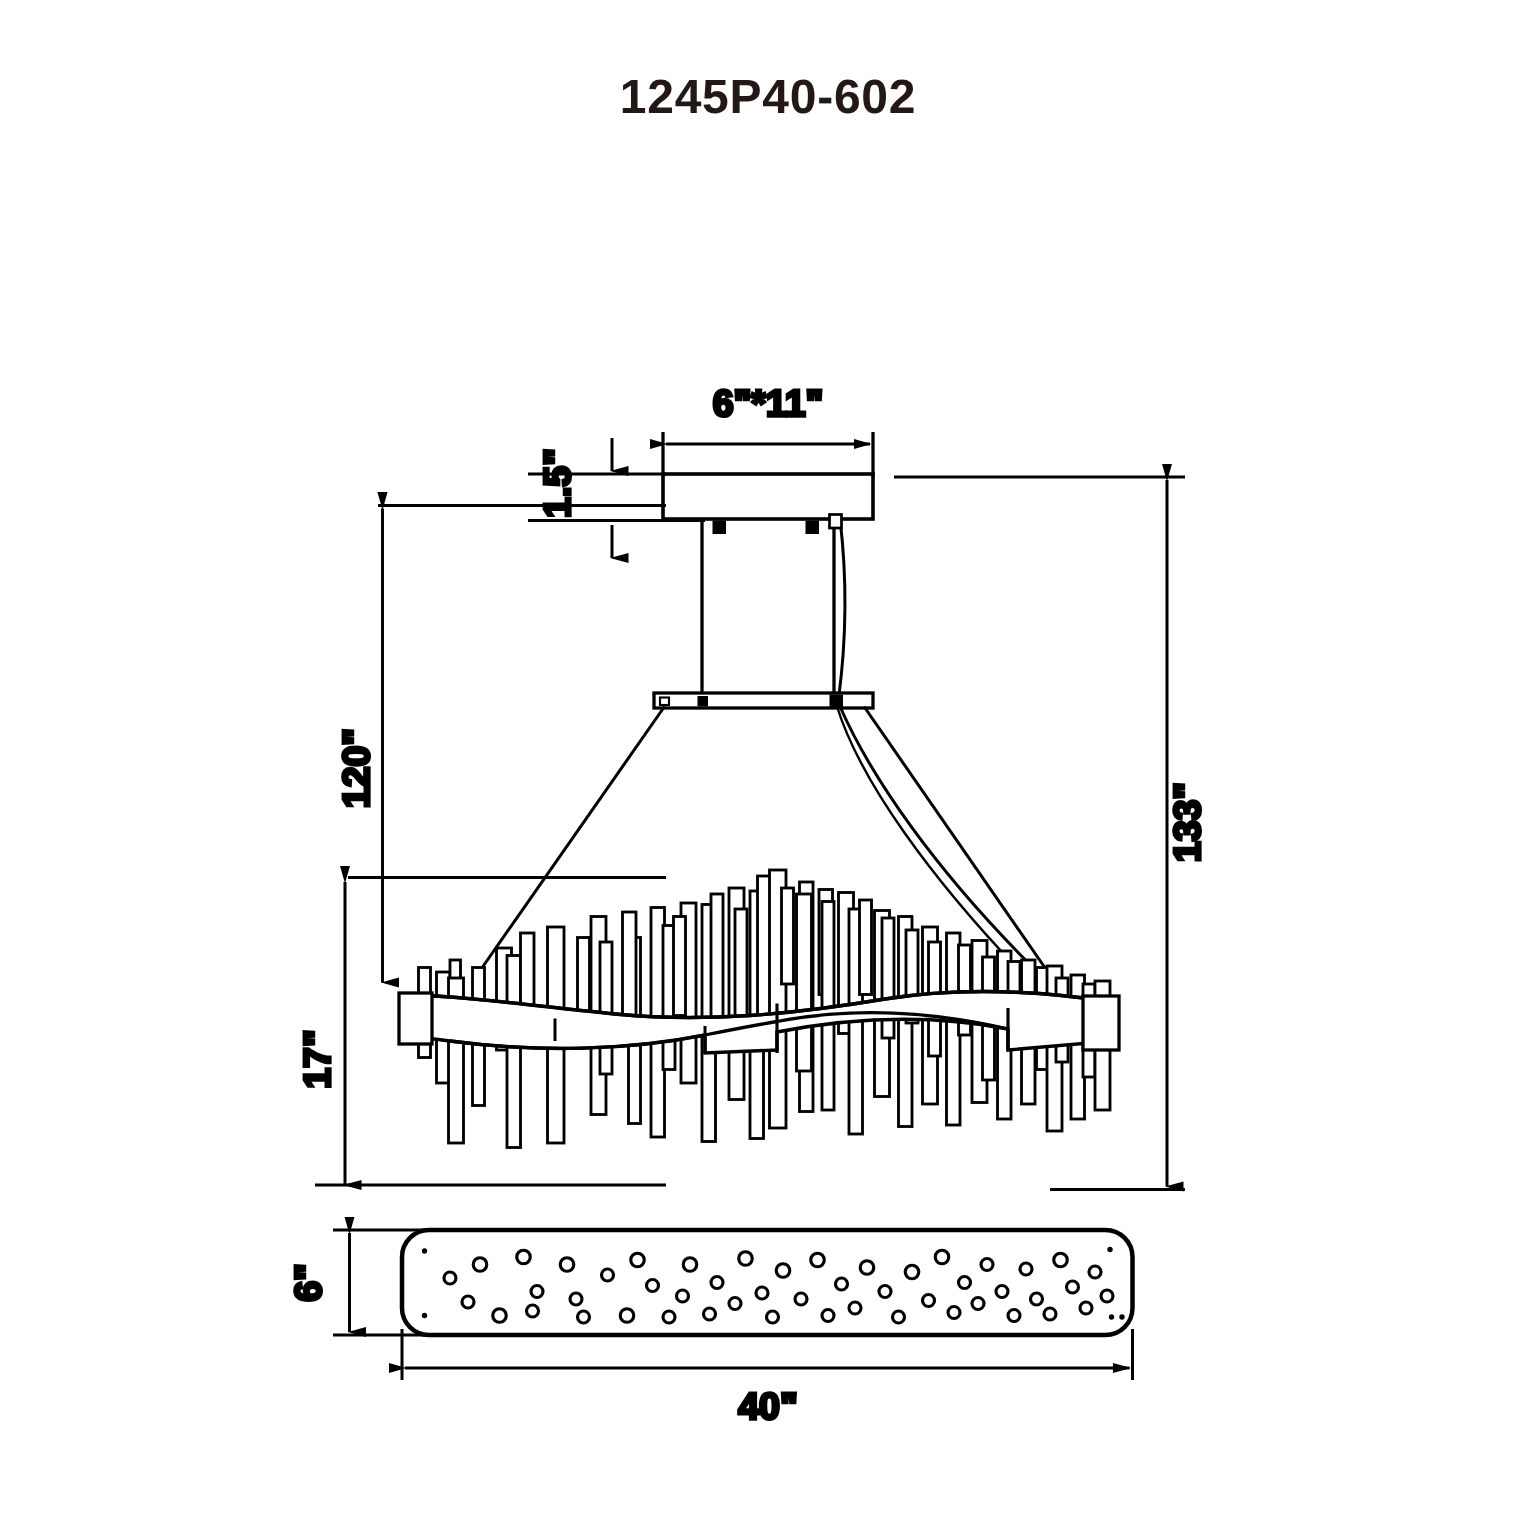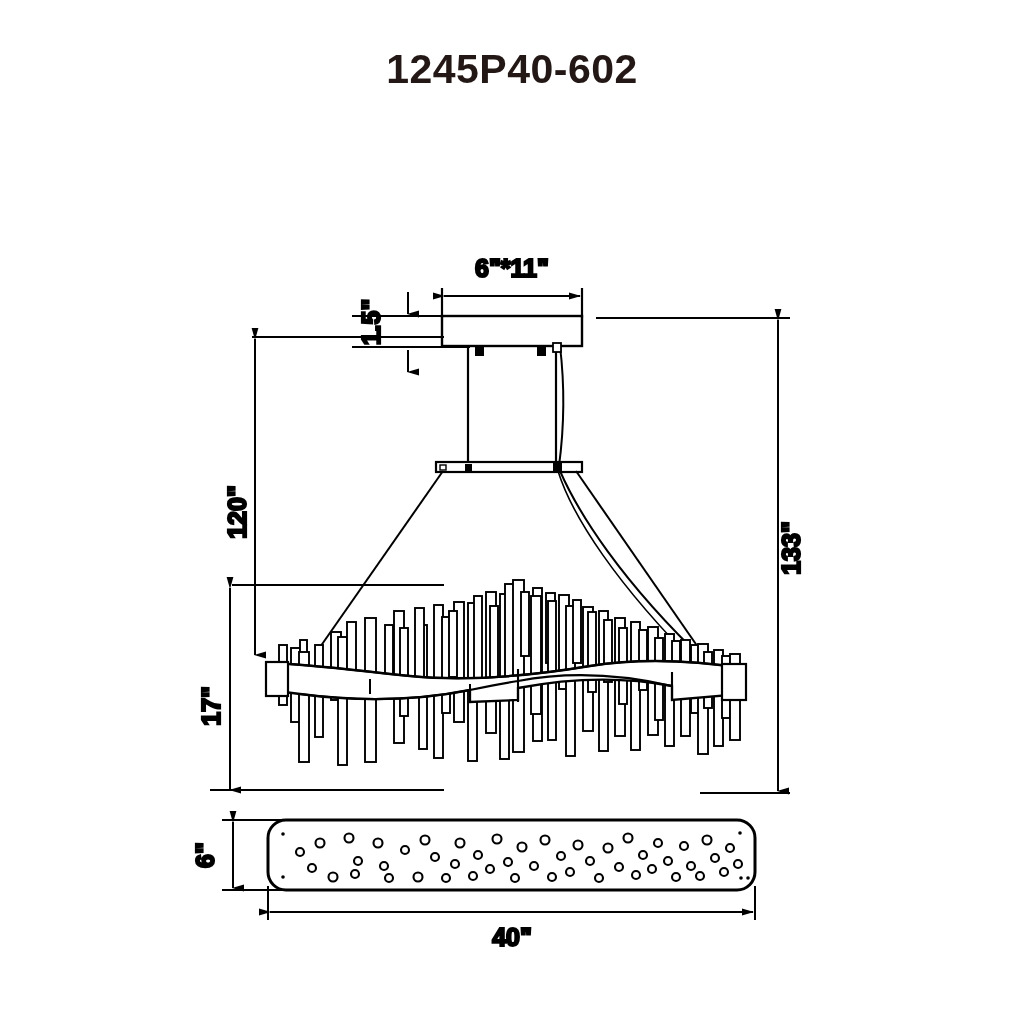--- a/index.html
+++ b/index.html
@@ -19,21 +19,21 @@
     position: relative;
     width: 1024px;
     height: 1024px;
   }
   #title {
     position: absolute;
     top: 46px;
     left: 0;
     width: 1024px;
     text-align: center;
-    font-size: 41px;
+    font-size: 32px;
     font-weight: bold;
     letter-spacing: 0.5px;
     color: #231815;
     font-family: "Liberation Sans", sans-serif;
   }
   svg#tech-svg {
     position: absolute;
     top: 0;
     left: 0;
   }

